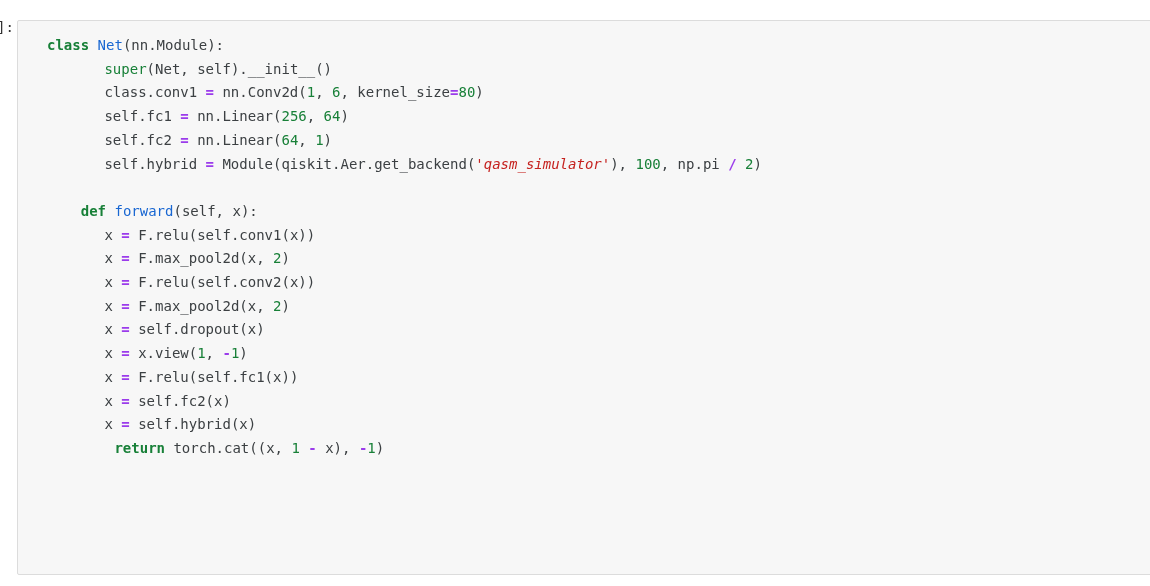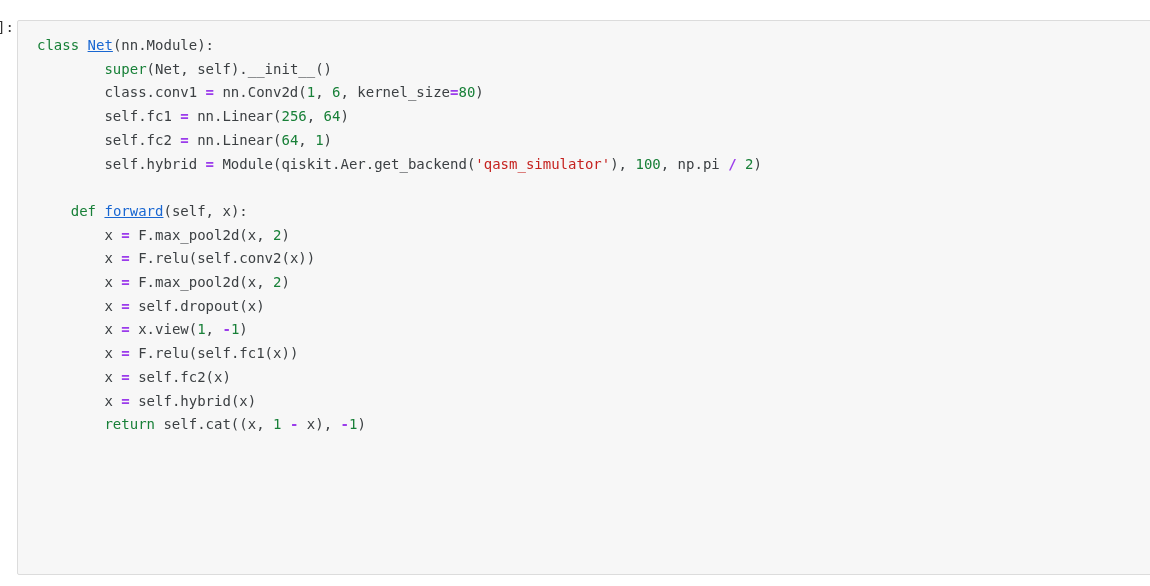--- a/index.html
+++ b/index.html
@@ -40,46 +40,47 @@
     padding: 13px 0 0 19px;
     font-size: 14px;
     line-height: 23.7px;
   }
   .code-line {
     white-space: pre;
     color: var(--c-default, #3c4043);
     min-height: 23.7px;
   }
   .tx { color: var(--c-default, #3c4043); }
-  .kw { color: var(--c-keyword, #188038); font-weight: normal; }
+  .kw { color: var(--c-keyword, #188038); font-weight: bold; margin-left: 10px; }
   .bi { color: var(--c-builtin, #188038); }
-  .df { color: var(--c-definition, #1967d2); text-decoration: underline; }
+  .df { color: var(--c-definition, #1967d2); }
   .op { color: var(--c-operator, #9b3ceb); font-weight: bold; }
   .nm { color: var(--c-number, #188038); }
-  .st { color: var(--c-string, #c5221f); }
+  .st { color: var(--c-string, #c5221f); font-style: italic; }
 </style>
 </head>
 <body>
 
 <div class="notebook">
   <div class="prompt">]:</div>
   <div class="code-cell">
     <div class="code-area" id="code-area">
         <div class="code-line"><span class="kw">class</span><span class="tx"> </span><span class="df">Net</span><span class="tx">(nn.Module):</span></div>
         <div class="code-line"><span class="tx">        </span><span class="bi">super</span><span class="tx">(Net, self).__init__()</span></div>
         <div class="code-line"><span class="tx">        class.conv1 </span><span class="op">=</span><span class="tx"> nn.Conv2d(</span><span class="nm">1</span><span class="tx">, </span><span class="nm">6</span><span class="tx">, kernel_size</span><span class="op">=</span><span class="nm">80</span><span class="tx">)</span></div>
         <div class="code-line"><span class="tx">        self.fc1 </span><span class="op">=</span><span class="tx"> nn.Linear(</span><span class="nm">256</span><span class="tx">, </span><span class="nm">64</span><span class="tx">)</span></div>
         <div class="code-line"><span class="tx">        self.fc2 </span><span class="op">=</span><span class="tx"> nn.Linear(</span><span class="nm">64</span><span class="tx">, </span><span class="nm">1</span><span class="tx">)</span></div>
         <div class="code-line"><span class="tx">        self.hybrid </span><span class="op">=</span><span class="tx"> Module(qiskit.Aer.get_backend(</span><span class="st">'qasm_simulator'</span><span class="tx">), </span><span class="nm">100</span><span class="tx">, np.pi </span><span class="op">/</span><span class="tx"> </span><span class="nm">2</span><span class="tx">)</span></div>
         <div class="code-line"></div>
         <div class="code-line"><span class="tx">    </span><span class="kw">def</span><span class="tx"> </span><span class="df">forward</span><span class="tx">(self, x):</span></div>
+        <div class="code-line"><span class="tx">        x </span><span class="op">=</span><span class="tx"> F.relu(self.conv1(x))</span></div>
         <div class="code-line"><span class="tx">        x </span><span class="op">=</span><span class="tx"> F.max_pool2d(x, </span><span class="nm">2</span><span class="tx">)</span></div>
         <div class="code-line"><span class="tx">        x </span><span class="op">=</span><span class="tx"> F.relu(self.conv2(x))</span></div>
         <div class="code-line"><span class="tx">        x </span><span class="op">=</span><span class="tx"> F.max_pool2d(x, </span><span class="nm">2</span><span class="tx">)</span></div>
         <div class="code-line"><span class="tx">        x </span><span class="op">=</span><span class="tx"> self.dropout(x)</span></div>
         <div class="code-line"><span class="tx">        x </span><span class="op">=</span><span class="tx"> x.view(</span><span class="nm">1</span><span class="tx">, </span><span class="op">-</span><span class="nm">1</span><span class="tx">)</span></div>
         <div class="code-line"><span class="tx">        x </span><span class="op">=</span><span class="tx"> F.relu(self.fc1(x))</span></div>
         <div class="code-line"><span class="tx">        x </span><span class="op">=</span><span class="tx"> self.fc2(x)</span></div>
         <div class="code-line"><span class="tx">        x </span><span class="op">=</span><span class="tx"> self.hybrid(x)</span></div>
-        <div class="code-line"><span class="tx">        </span><span class="kw">return</span><span class="tx"> self.cat((x, </span><span class="nm">1</span><span class="tx"> </span><span class="op">-</span><span class="tx"> x), </span><span class="op">-</span><span class="nm">1</span><span class="tx">)</span></div>
+        <div class="code-line"><span class="tx">        </span><span class="kw">return</span><span class="tx"> torch.cat((x, </span><span class="nm">1</span><span class="tx"> </span><span class="op">-</span><span class="tx"> x), </span><span class="op">-</span><span class="nm">1</span><span class="tx">)</span></div>
       </div>
   </div>
 </div>
 
 </body></html>

